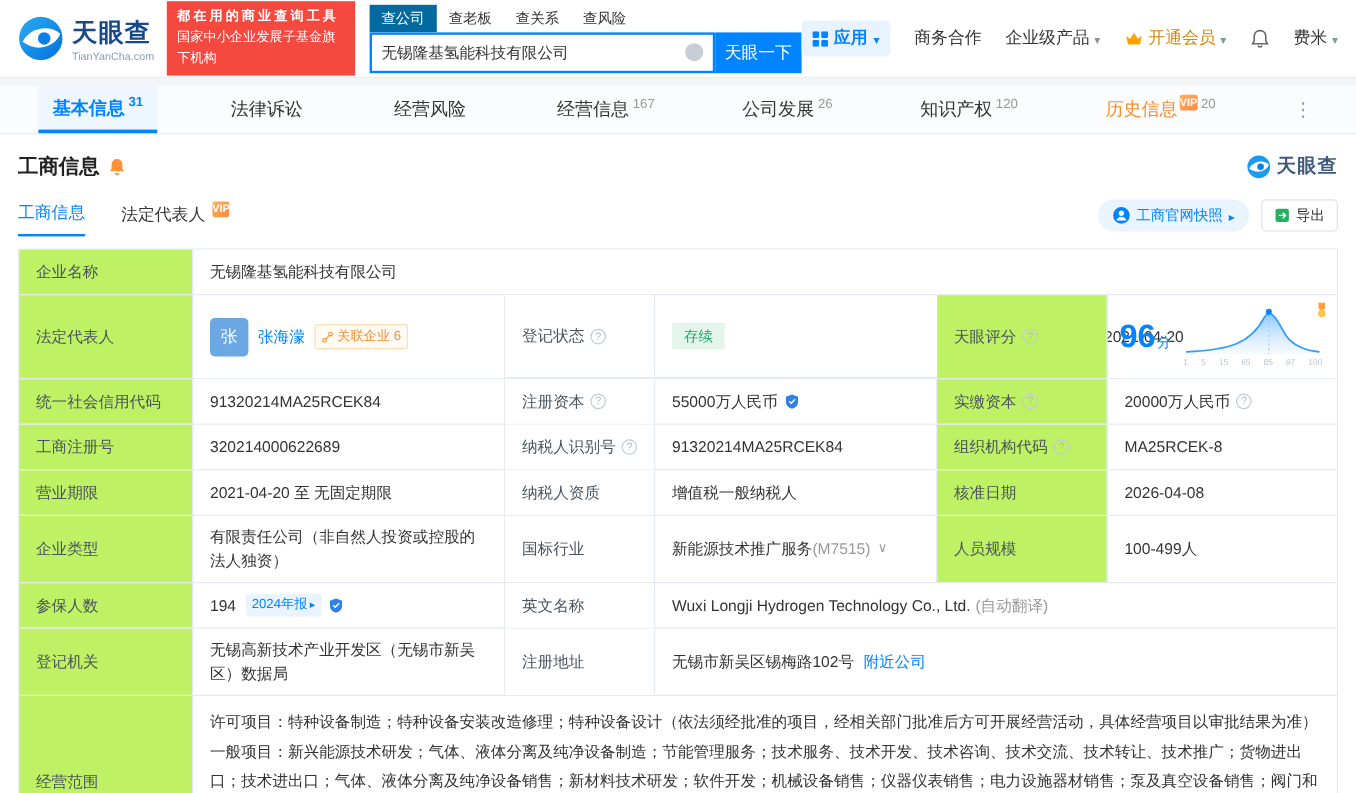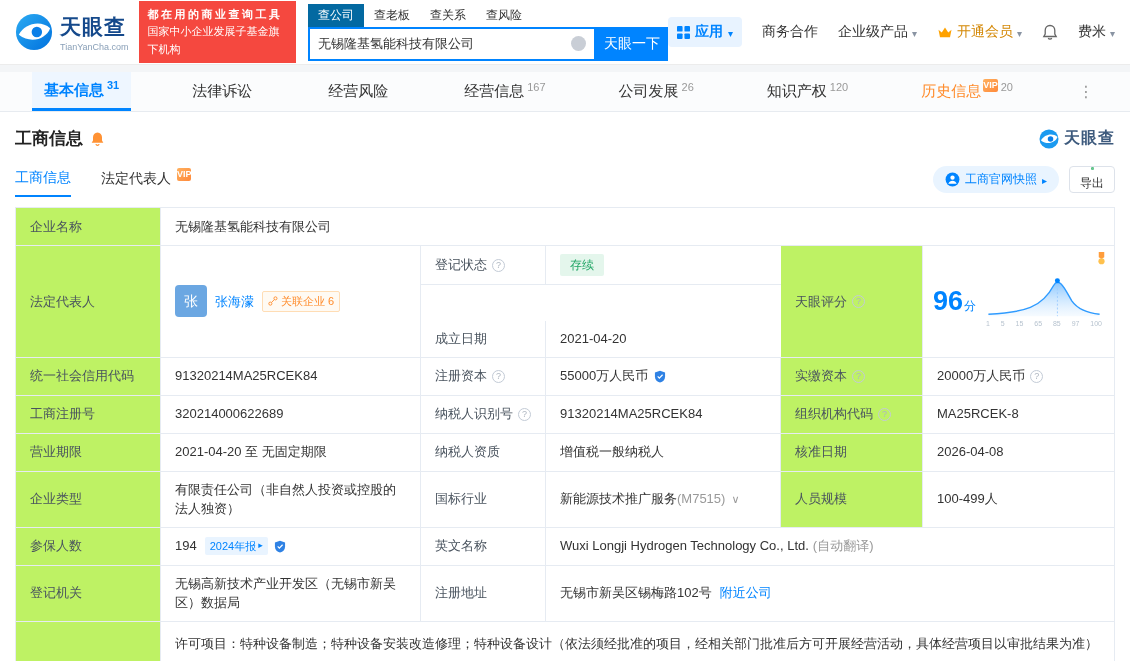--- a/index.html
+++ b/index.html
@@ -53,21 +53,21 @@
   .watermark { margin-left:auto; display:flex; align-items:center; gap:5px; }
   .watermark .wm-text { font-size:16px; font-weight:bold; color:#3d5a7d; letter-spacing:1px; }
 
   .subtab-row { display:flex; align-items:center; margin-top:16px; }
   .subtab { font-size:14px; color:#333; margin-right:30px; padding-bottom:8px; cursor:pointer; }
   .subtab.active { color:#0084ff; border-bottom:2px solid #0084ff; }
   .subtab .vip-tag { position:relative; top:-6px; margin-left:2px; }
   .actions { margin-left:auto; display:flex; gap:10px; padding-bottom:6px; }
   .btn-snapshot { display:flex; align-items:center; gap:5px; background:#e9f4ff; color:#0084ff; border:none; border-radius:14px; height:27px; padding:0 12px; font-size:12px; cursor:pointer; }
   .btn-snapshot .arr::after { content:"▸"; font-size:10px; }
-  .btn-export { display:flex; align-items:center; gap:5px; background:#fff; color:#333; border:1px solid #dde2ea; border-radius:4px; height:27px; padding:0 10px; font-size:12px; cursor:pointer;flex-direction:column; }
+  .btn-export { display:flex; align-items:center; gap:5px; background:#fff; color:#333; border:1px solid #dde2ea; border-radius:4px; height:27px; padding:0 10px; font-size:12px; cursor:pointer; }
 
   
   .info-table { margin-top:8px; border:1px solid #e6ebf2; }
   .row { display:flex; border-bottom:1px solid #e6ebf2; min-height:38px; }
   .row:last-child { border-bottom:none; }
   .cell { display:flex; align-items:center; padding:8px 14px; border-right:1px solid #e6ebf2; line-height:1.5; flex-wrap:wrap; }
   .cell:last-child { border-right:none; }
   .lbl { background:#bef264; color:#49535e; }
   .lbl.plain { background:#fff; }
   .c-l1 { width:145px; flex-shrink:0; }
@@ -84,21 +84,21 @@
   .chev { color:#999; font-size:11px; margin-left:6px; cursor:pointer; }
   .chev::after { content:"∨"; }
 
   .avatar { width:32px; height:32px; border-radius:4px; background:#6ba7e2; color:#fff; font-size:14px; display:flex; align-items:center; justify-content:center; margin-right:8px; cursor:pointer; flex-shrink:0; }
   .rel-badge { display:inline-flex; align-items:center; gap:3px; border:1px solid #ffddb5; background:#fffaf3; color:#ff8b2b; font-size:11px; border-radius:2px; padding:1px 5px; margin-left:8px; cursor:pointer; white-space:nowrap; }
   .status-badge { background:#e4f6ec; color:#21a665; font-size:12px; padding:2px 10px; border-radius:2px; }
   .report-badge { display:inline-flex; align-items:center; background:#e9f4ff; color:#0084ff; font-size:11px; padding:1px 5px; border-radius:2px; margin-left:8px; cursor:pointer; }
   .report-badge::after { content:"▸"; font-size:9px; margin-left:2px; }
   .shield { margin-left:6px; display:inline-flex; }
 
-  .nested { width:360px; flex-shrink:0; display:flex; flex-direction:column;gap:36px; }
+  .nested { width:360px; flex-shrink:0; display:flex; flex-direction:row; }
   .nrow { display:flex; flex:1; border-bottom:1px solid #e6ebf2; }
   .nrow:last-child { border-bottom:none; }
   .nlbl { width:125px; flex-shrink:0; }
   .nval { width:235px; flex-shrink:0; }
 
   .score-cell { position:relative; padding:4px 10px; gap:10px; flex-wrap:nowrap; }
   .score-num { font-size:27px; font-weight:bold; color:#0084ff; }
   .score-unit { font-size:12px; color:#0084ff; margin-left:1px; }
   .chart-box { display:flex; flex-direction:column; }
   .ticks { display:flex; justify-content:space-between; width:116px; font-size:7px; color:#b7c3cf; margin-top:-1px; }

